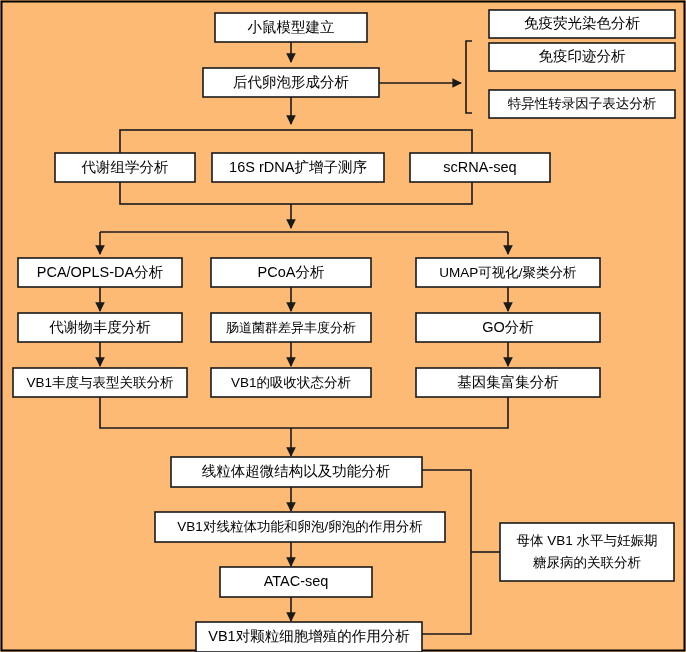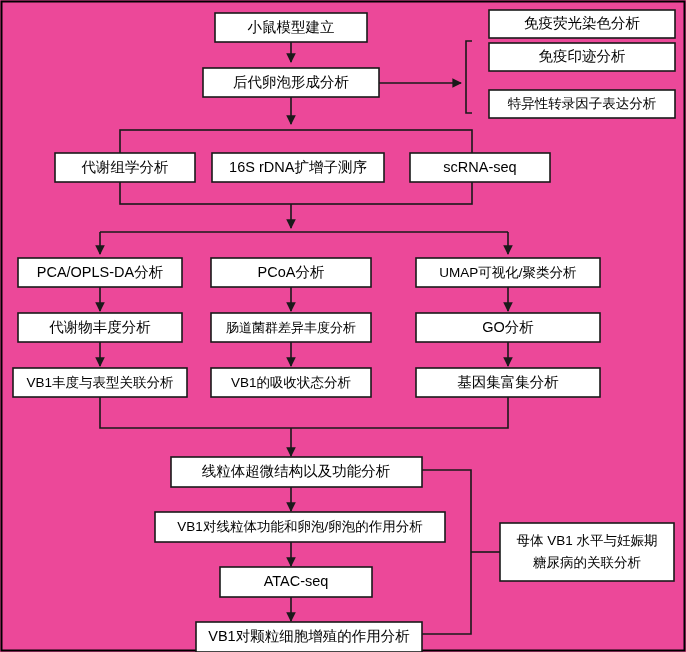--- a/index.html
+++ b/index.html
@@ -7,21 +7,21 @@
     padding: 0;
     background: #ffffff;
   }
   body {
     font-family: "Liberation Sans", "DejaVu Sans", sans-serif;
   }
   #flow-root {
     position: relative;
     width: 686px;
     height: 652px;
-    background: #ec4899;
+    background: #fdba74;
     overflow: hidden;
   }
   #flow-svg {
     position: absolute;
     left: 0;
     top: 0;
     width: 686px;
     height: 652px;
     display: block;
   }

